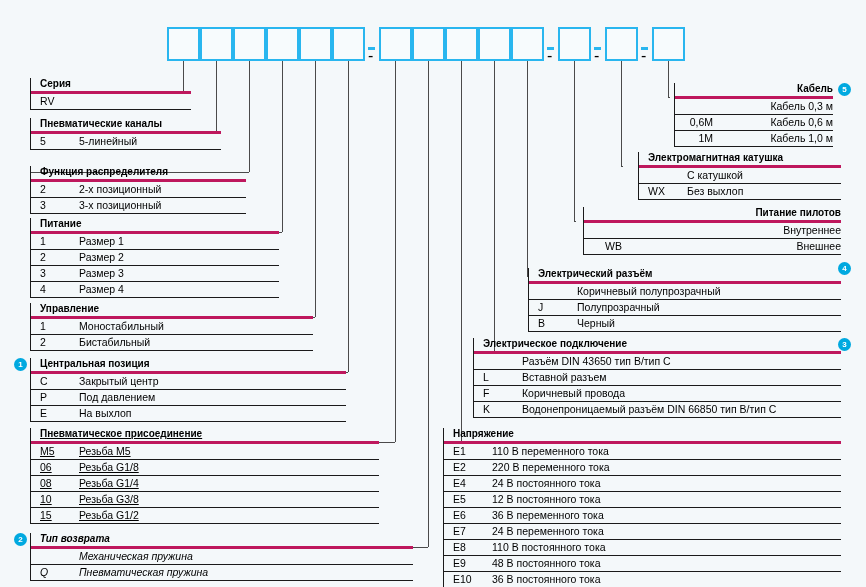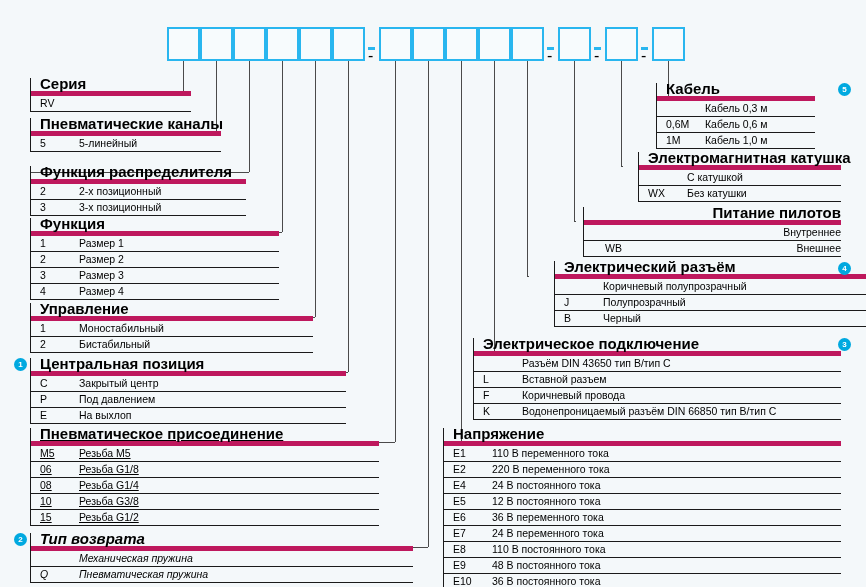--- a/index.html
+++ b/index.html
@@ -28,26 +28,26 @@
   
   .leader{
     position:absolute;
     width:1px;
     background:#4a4a4a;
   }
 
   
   .grp{position:absolute;}
   .grp .hd{
-    font-size:15px;
+    font-size:10px;
     font-weight:bold;
     color:#000;
     line-height:12px;
     padding:0 0 1px 9px;
-    border-bottom:5px solid #be185d;
+    border-bottom:3px solid #be185d;
     white-space:nowrap;
   }
   .row{
     display:flex;
     align-items:center;
     height:15px;
     border-bottom:1px solid #1a1a1a;
     font-size:10.5px;
     color:#000;
     line-height:15px;
@@ -149,21 +149,21 @@
         <div class="row">
           <span class="c">2</span>
           <span class="l">2-х позиционный</span>
         </div>
         <div class="row">
           <span class="c">3</span>
           <span class="l">3-х позиционный</span>
         </div>
       </div>
       <div class="grp ruled" style="top: 218px; left: 30px; width: 248px;">
-        <div class="hd">Функция</div>
+        <div class="hd">Питание</div>
         <div class="row">
           <span class="c">1</span>
           <span class="l">Размер 1</span>
         </div>
         <div class="row">
           <span class="c">2</span>
           <span class="l">Размер 2</span>
         </div>
         <div class="row">
           <span class="c">3</span>
@@ -230,21 +230,21 @@
           <span class="l">Механическая пружина</span>
         </div>
         <div class="row">
           <span class="c">Q</span>
           <span class="l">Пневматическая пружина</span>
         </div>
       </div>
     </div>
 
   <div id="right-col">
-      <div class="grp ruled" style="top: 83px; left: 656px; width: 158px;">
+      <div class="grp ruled" style="top: 83px; left: 674px; width: 158px; text-align: right;">
         <div class="hd">Кабель</div>
         <div class="row">
           <span class="c"></span>
           <span class="l">Кабель 0,3 м</span>
         </div>
         <div class="row">
           <span class="c">0,6M</span>
           <span class="l">Кабель 0,6 м</span>
         </div>
         <div class="row">
@@ -253,35 +253,35 @@
         </div>
       </div>
       <div class="grp ruled" style="top: 152px; left: 638px; width: 202px;">
         <div class="hd">Электромагнитная катушка</div>
         <div class="row">
           <span class="c"></span>
           <span class="l">С катушкой</span>
         </div>
         <div class="row">
           <span class="c">WX</span>
-          <span class="l">Без катушки</span>
+          <span class="l">Без выхлоп</span>
         </div>
       </div>
       <div class="grp ruled" style="top: 207px; left: 583px; width: 257px; text-align: right;">
         <div class="hd">Питание пилотов</div>
         <div class="row">
           <span class="c"></span>
           <span class="l">Внутреннее</span>
         </div>
         <div class="row">
           <span class="c">WB</span>
           <span class="l">Внешнее</span>
         </div>
       </div>
-      <div class="grp ruled" style="top: 261px; left: 528px; width: 312px; margin-left: 26px;">
+      <div class="grp ruled" style="top: 268px; left: 528px; width: 312px;">
         <div class="hd">Электрический разъём</div>
         <div class="row">
           <span class="c"></span>
           <span class="l">Коричневый полупрозрачный</span>
         </div>
         <div class="row">
           <span class="c">J</span>
           <span class="l">Полупрозрачный</span>
         </div>
         <div class="row">

